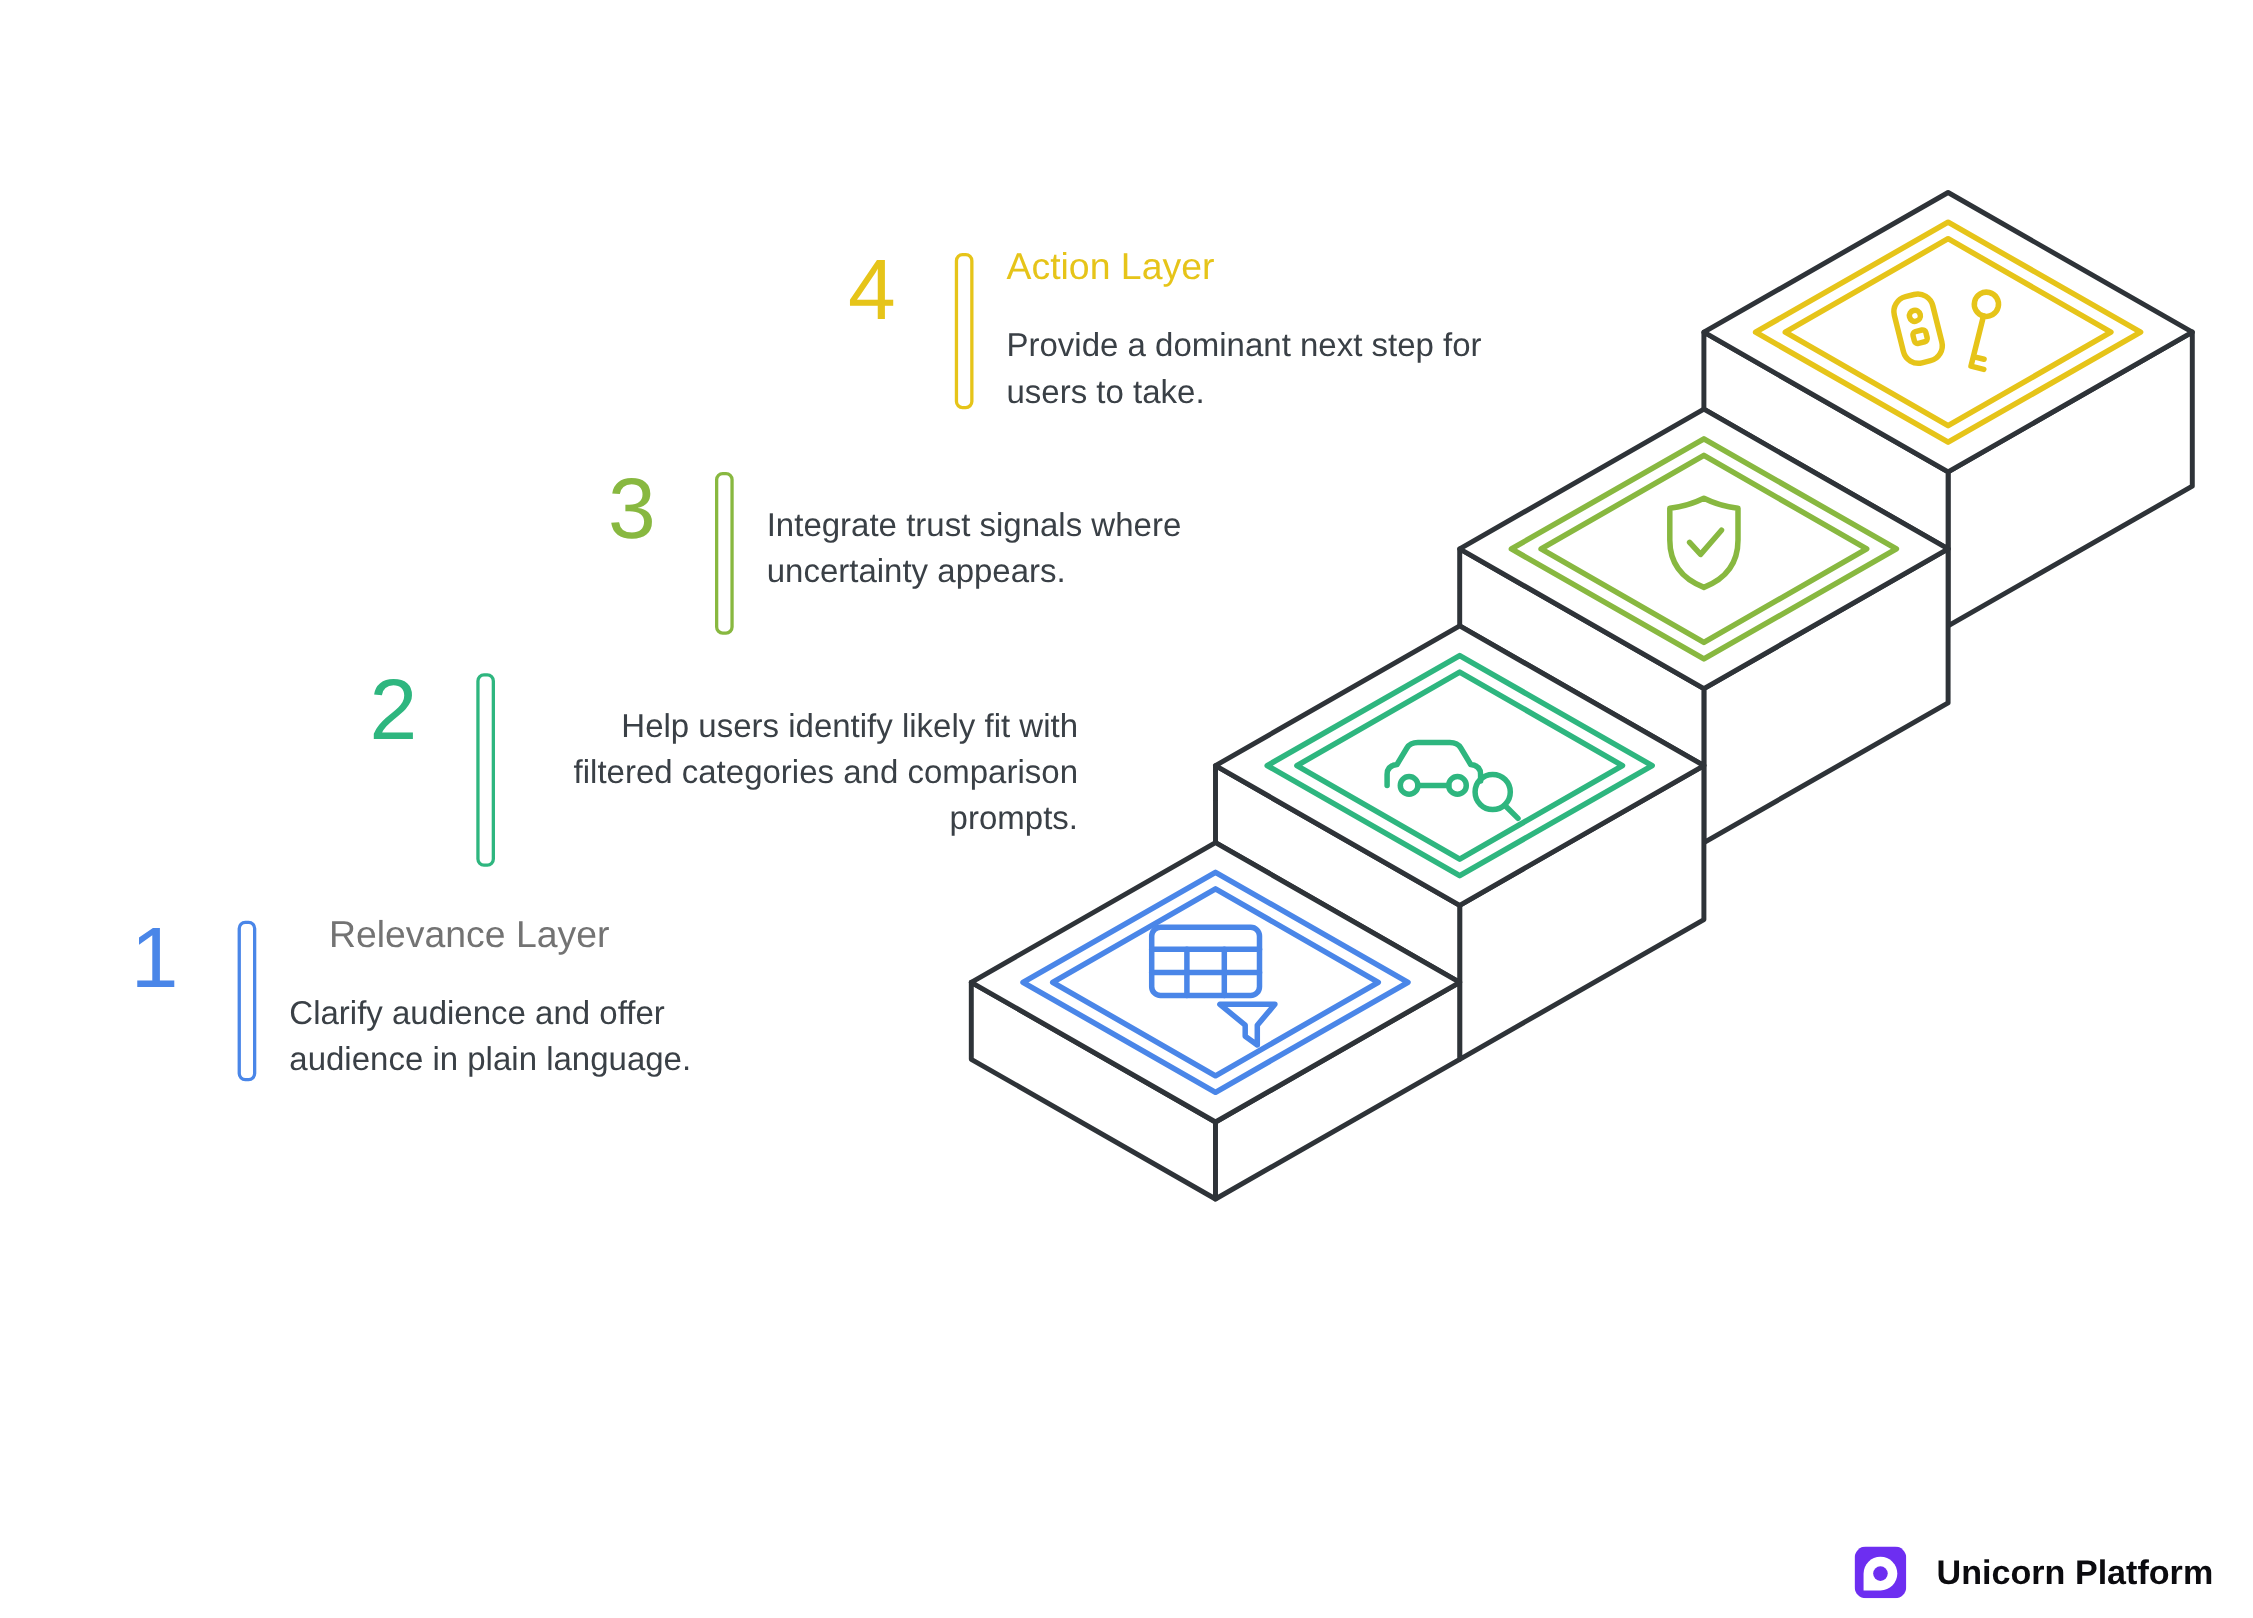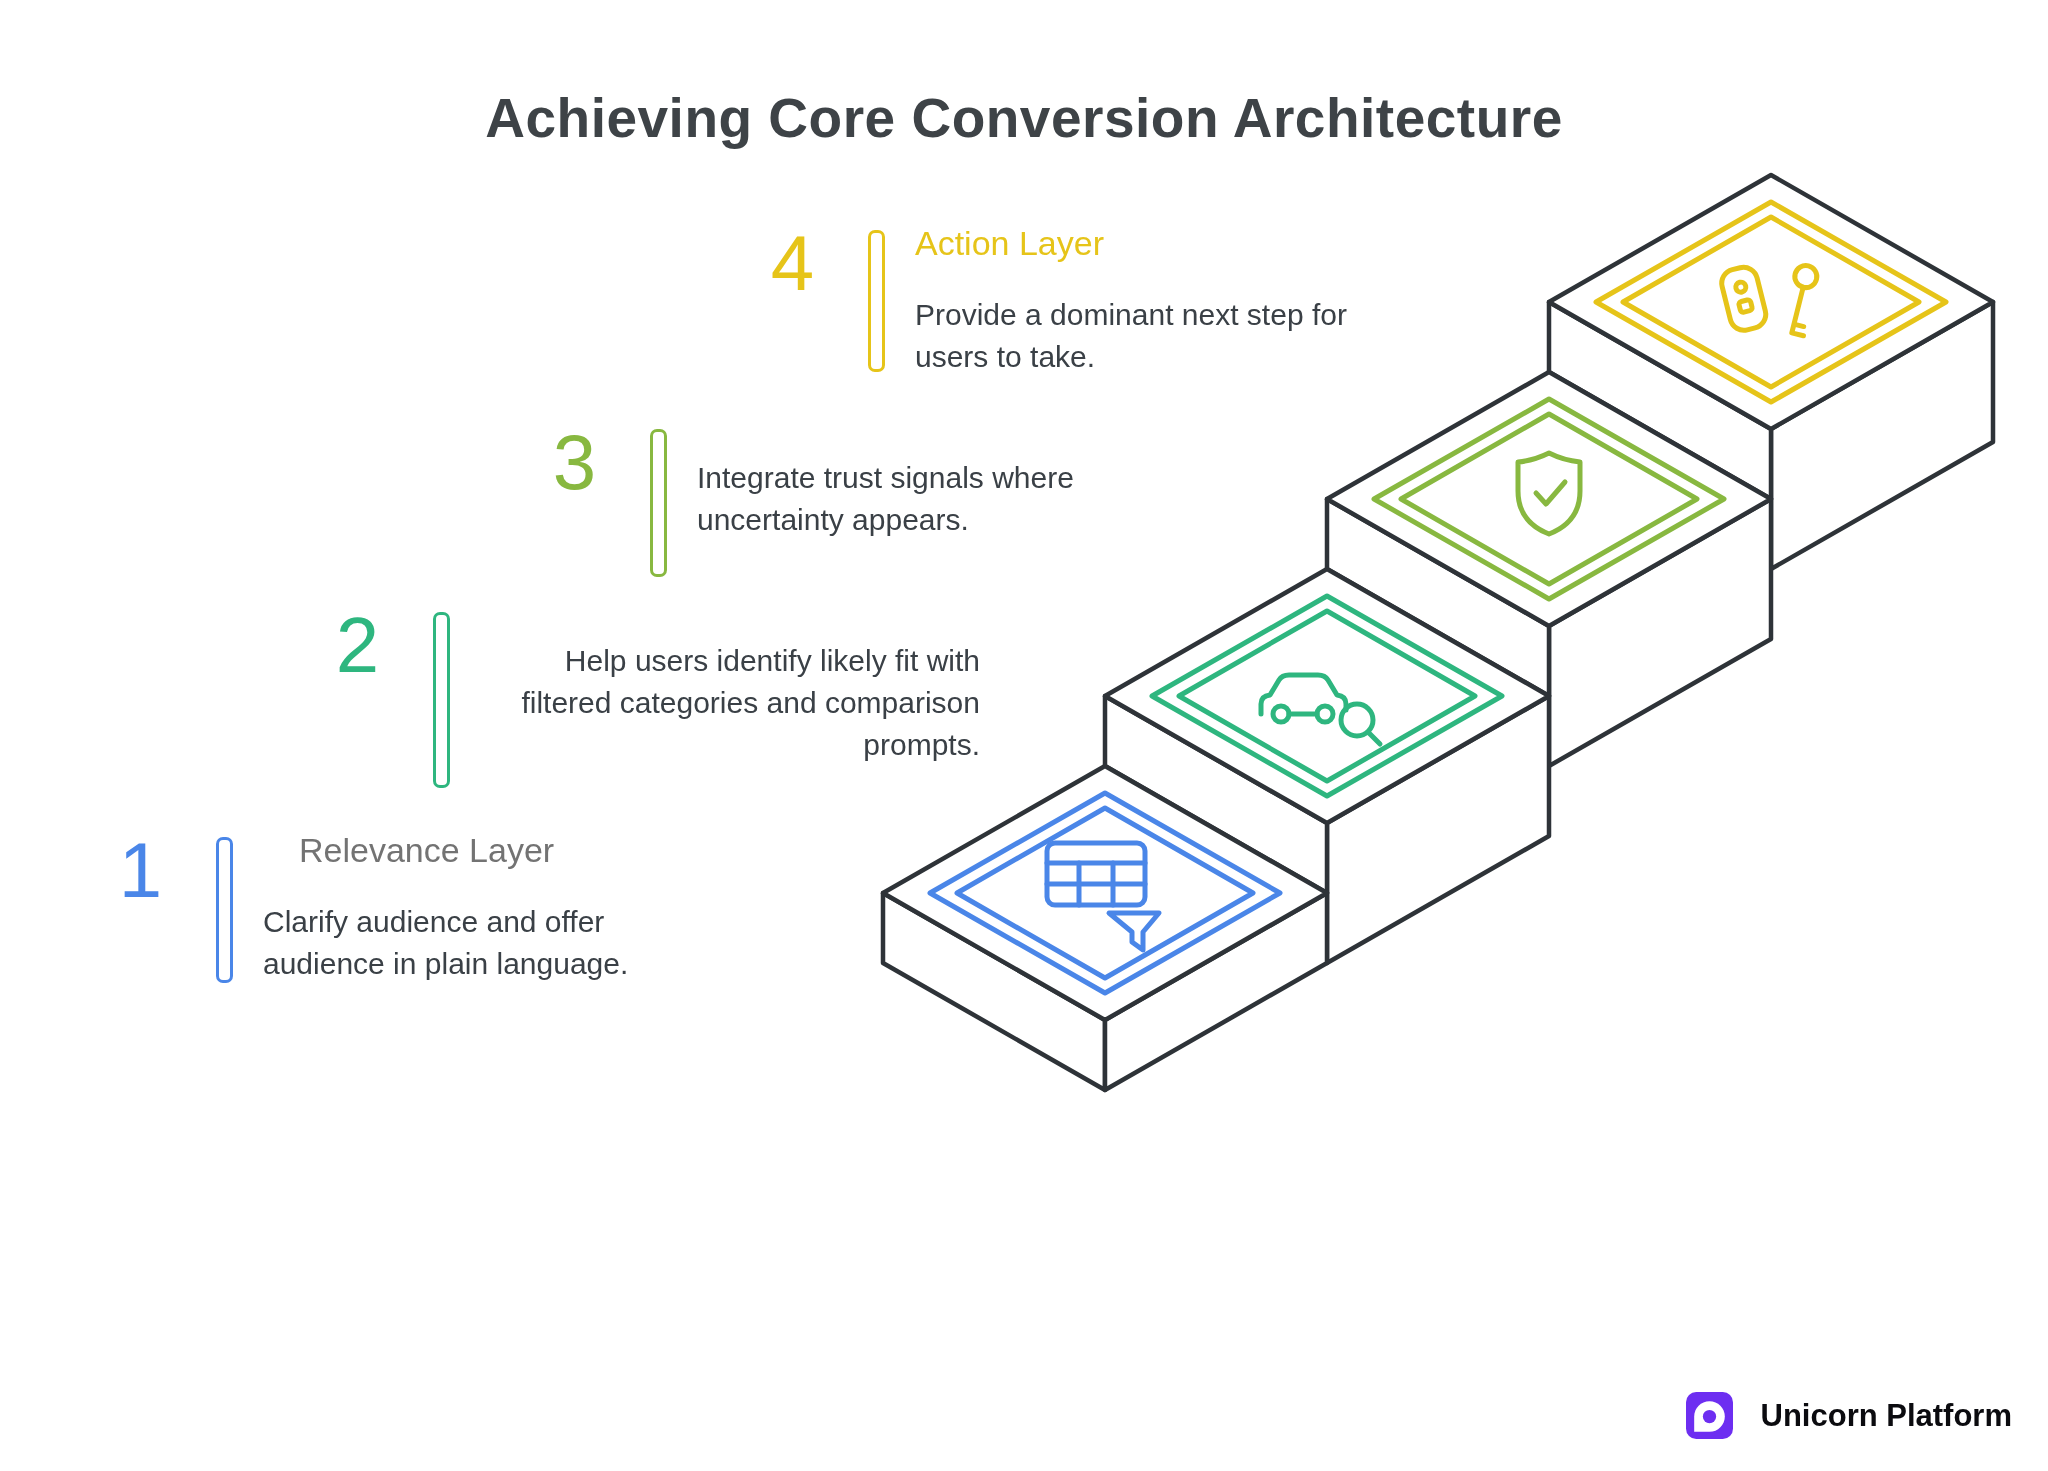--- a/index.html
+++ b/index.html
@@ -53,32 +53,31 @@
   #block-3{left:522px; top:425px;}
   #block-2{left:305px; top:608px;}
   #block-1{left:88px;  top:833px;}
   #block-4 .desc{width:450px;}
   #block-3 .desc{width:420px;}
   #block-2 .desc{width:500px;text-align:right;}
   #block-1 .desc{width:470px;}
   .stairs{position:absolute; left:0; top:0;}
   .footer{
     position:absolute;
-    right:36px; bottom:32px;
+    right:36px; bottom:18px;
     display:flex; align-items:center; gap:28px;
     cursor:pointer;
   }
   .brand-text{font-size:31px; font-weight:700;}
 </style>
 </head>
 <body>
 
 <div class="canvas">
 
-  <div class="title" style="color: rgb(62, 67, 71);">Achieving Core Conversion Architecture</div>
 
   <div class="block" id="block-4">
     <div class="num" style="color: rgb(230, 196, 25);">4</div>
     <div class="bar" style="border-color: rgb(230, 196, 25);"></div>
     <div class="content">
       <div class="heading" style="color: rgb(230, 196, 25);">Action Layer</div>
       <div class="desc" style="color: rgb(58, 64, 70);">Provide a dominant next step for users to take.</div>
     </div>
   </div>
 

